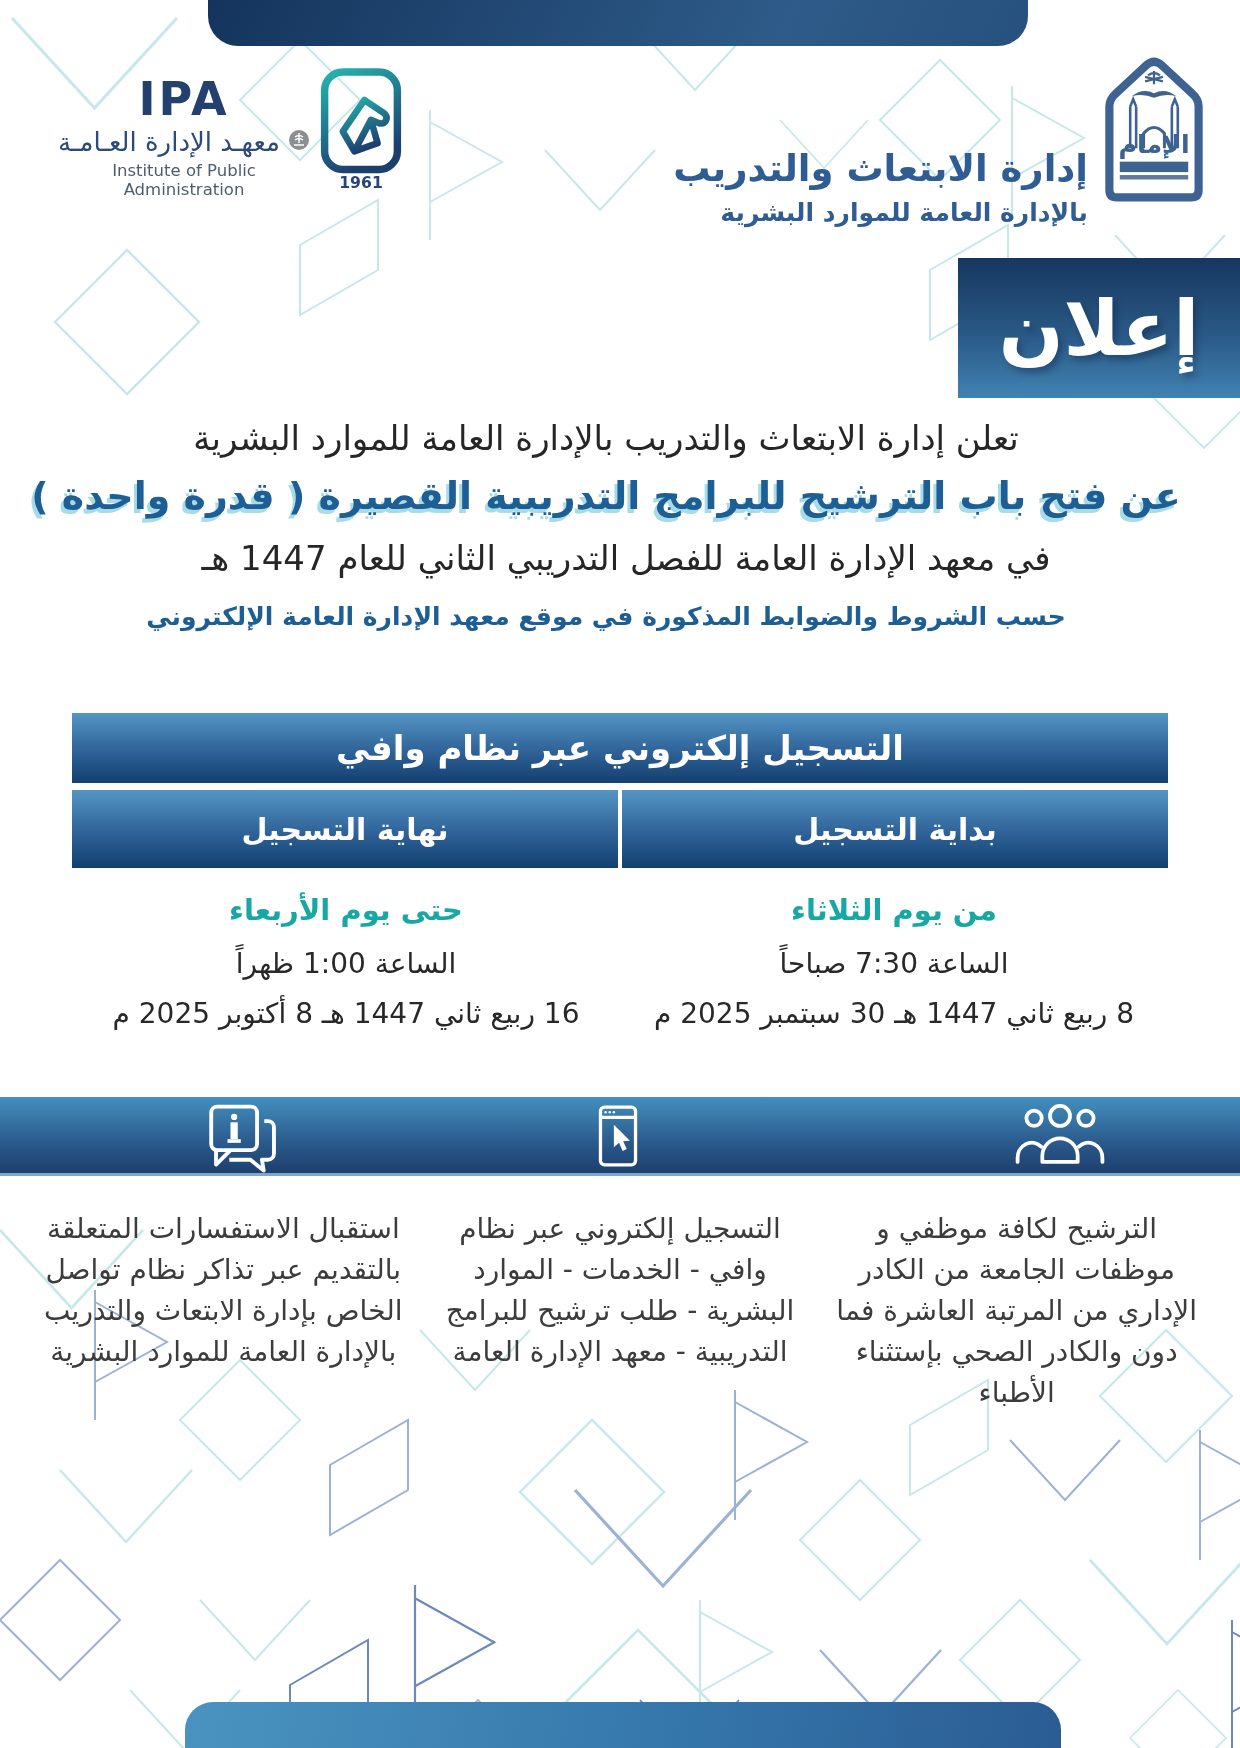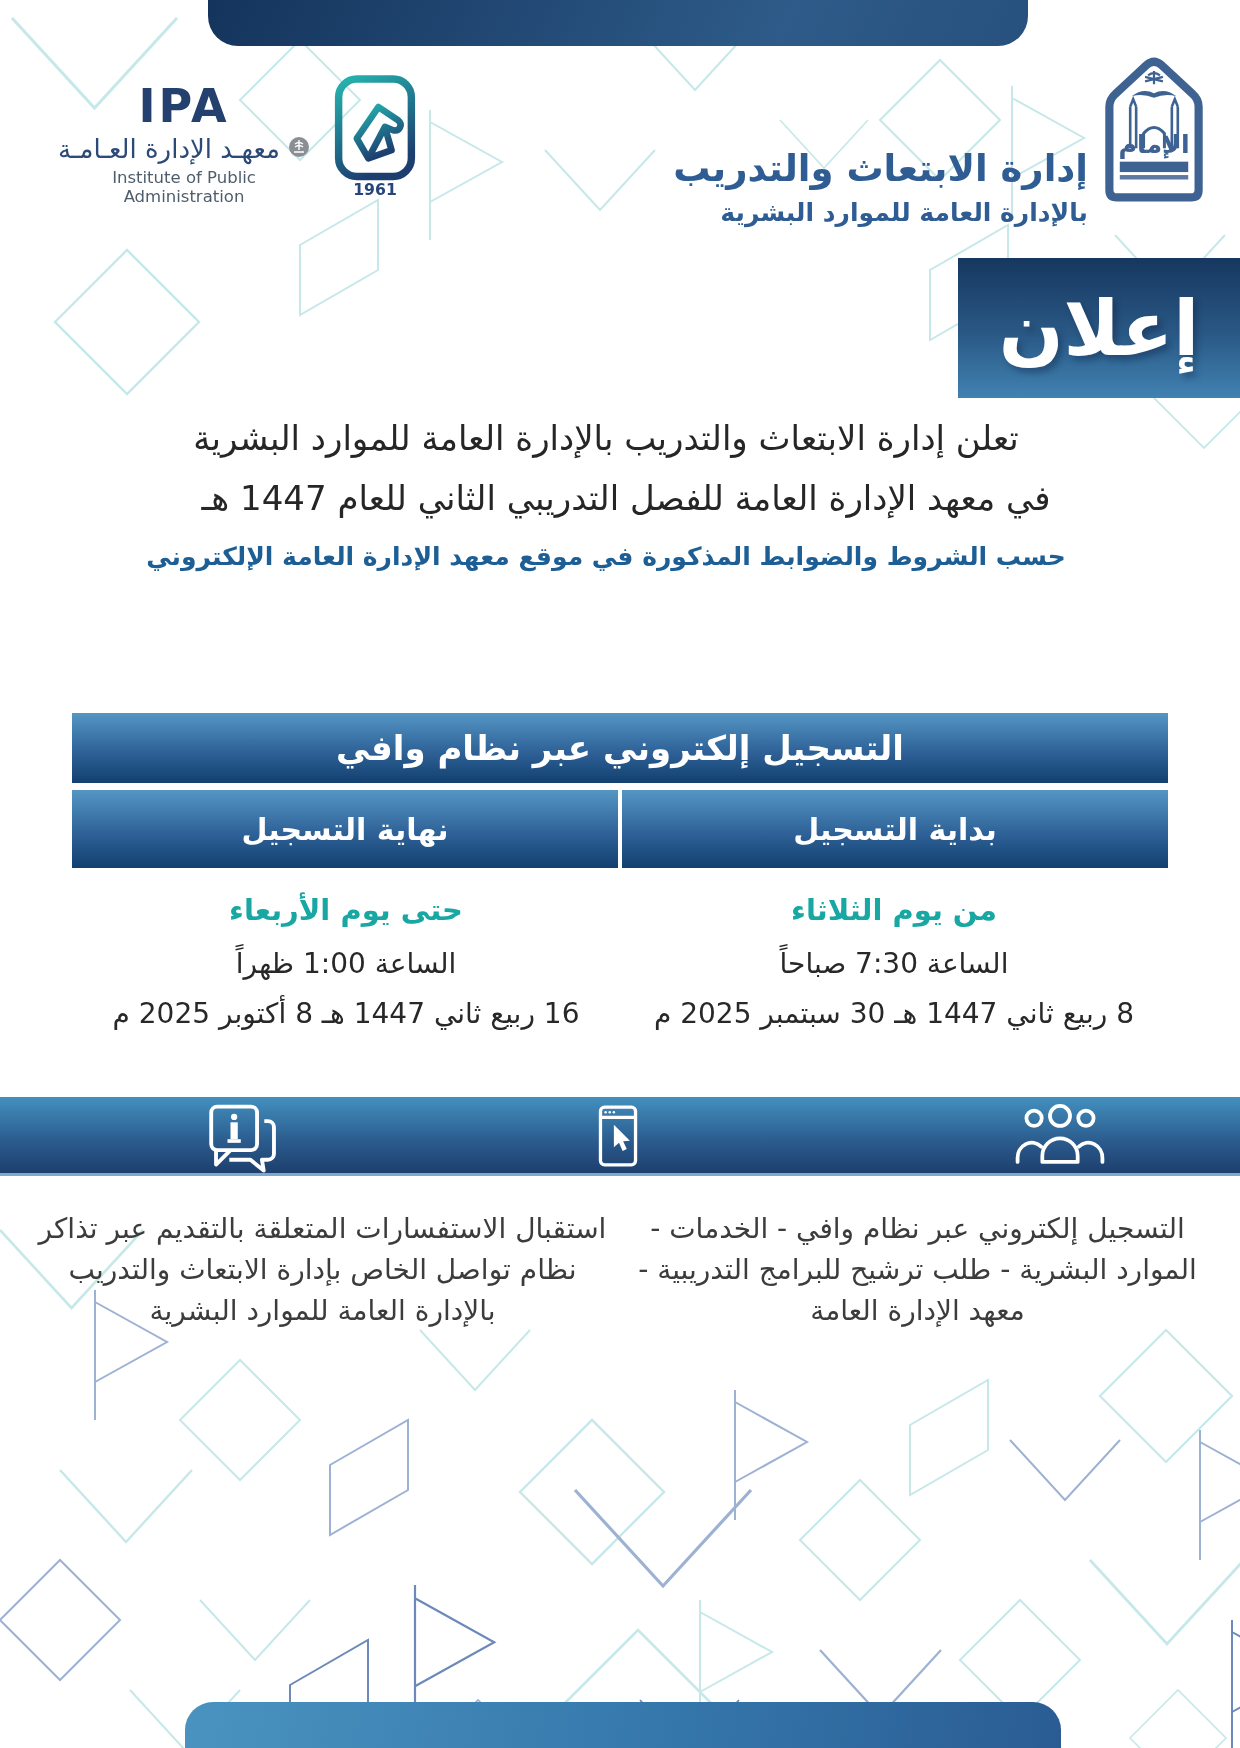--- a/index.html
+++ b/index.html
@@ -15,21 +15,21 @@
   .layer{position:absolute;z-index:2;}
 
   
   .topbar{
     left:208px;top:0;width:820px;height:46px;
     border-radius:0 0 30px 30px;
     background:linear-gradient(115deg,#14345c 0%,#2e5b89 70%,#27507e 100%);
   }
 
   
-  .ipa-logo{left:50px;top:70px;width:375px;display:flex;align-items:flex-start;gap:14px;}
+  .ipa-logo{left:50px;top:63px;width:375px;display:flex;align-items:flex-start;}
   .ipa-text{width:268px;text-align:center;padding-top:14px;}
   .ipa-acronym{font-size:46px;font-weight:bold;color:#24406e;letter-spacing:3px;line-height:44px;}
   .ipa-ar{direction:rtl;font-size:26px;color:#2b4a77;margin-top:6px;display:flex;justify-content:center;align-items:center;gap:8px;text-align:right;}
   .ipa-en{font-size:16.5px;color:#4d5d6b;margin-top:4px;}
   .ipa-shield{width:86px;margin-top:4px;text-align:center;}
 
   
   .dept{right:152px;top:148px;text-align:right;direction:rtl;}
   .dept-title{font-size:37px;font-weight:bold;color:#2f5d93;line-height:42px;}
   .dept-sub{font-size:25px;font-weight:bold;color:#2f5d93;margin-top:8px;}
@@ -206,20 +206,21 @@
     <div class="dept-title">إدارة الابتعاث والتدريب</div>
     <div class="dept-sub">بالإدارة العامة للموارد البشرية</div>
   </div>
 
   <div class="layer banner">
     <div class="banner-text">إعلان</div>
   </div>
 
   <div class="layer intro">
     <div class="intro-l1">تعلن إدارة الابتعاث والتدريب بالإدارة العامة للموارد البشرية</div>
+    <div class="intro-l2">عن فتح باب الترشيح للبرامج التدريبية القصيرة ( قدرة واحدة )</div>
     <div class="intro-l3">في معهد الإدارة العامة للفصل التدريبي الثاني للعام 1447 هـ</div>
     <div class="intro-l4">حسب الشروط والضوابط المذكورة في موقع معهد الإدارة العامة الإلكتروني</div>
   </div>
 
   <div class="layer sched-table">
     <div class="thead">التسجيل إلكتروني عبر نظام وافي</div>
     <div class="trow">
       <div class="tcell">بداية التسجيل</div>
       <div class="tcell">نهاية التسجيل</div>
     </div>
@@ -268,19 +269,20 @@
         <path d="M13,39 V51 L25,39"></path>
         <path d="M53,15 h3 a5,5 0 0 1 5,5 v22 a5,5 0 0 1 -5,5 h-5 l1.5,9 -11,-9 H24"></path>
         <circle cx="28" cy="11.5" r="2.6" fill="#fff" stroke="none"></circle>
         <rect x="25" y="16" width="6" height="14" fill="#fff" stroke="none"></rect>
         <rect x="22.5" y="30" width="11" height="3" fill="#fff" stroke="none"></rect>
       </svg>
     </span>
   </div>
 
   <div class="layer info-cols">
+    <div class="info-col">الترشيح لكافة موظفي و موظفات الجامعة من الكادر الإداري من المرتبة العاشرة فما دون والكادر الصحي بإستثناء الأطباء</div>
     <div class="info-col">التسجيل إلكتروني عبر نظام وافي - الخدمات - الموارد البشرية - طلب ترشيح للبرامج التدريبية - معهد الإدارة العامة</div>
     <div class="info-col">استقبال الاستفسارات المتعلقة بالتقديم عبر تذاكر نظام تواصل الخاص بإدارة الابتعاث والتدريب بالإدارة العامة للموارد البشرية</div>
   </div>
 
   <div class="layer bottom-bar"></div>
 
 </div>
 
 </body></html>

